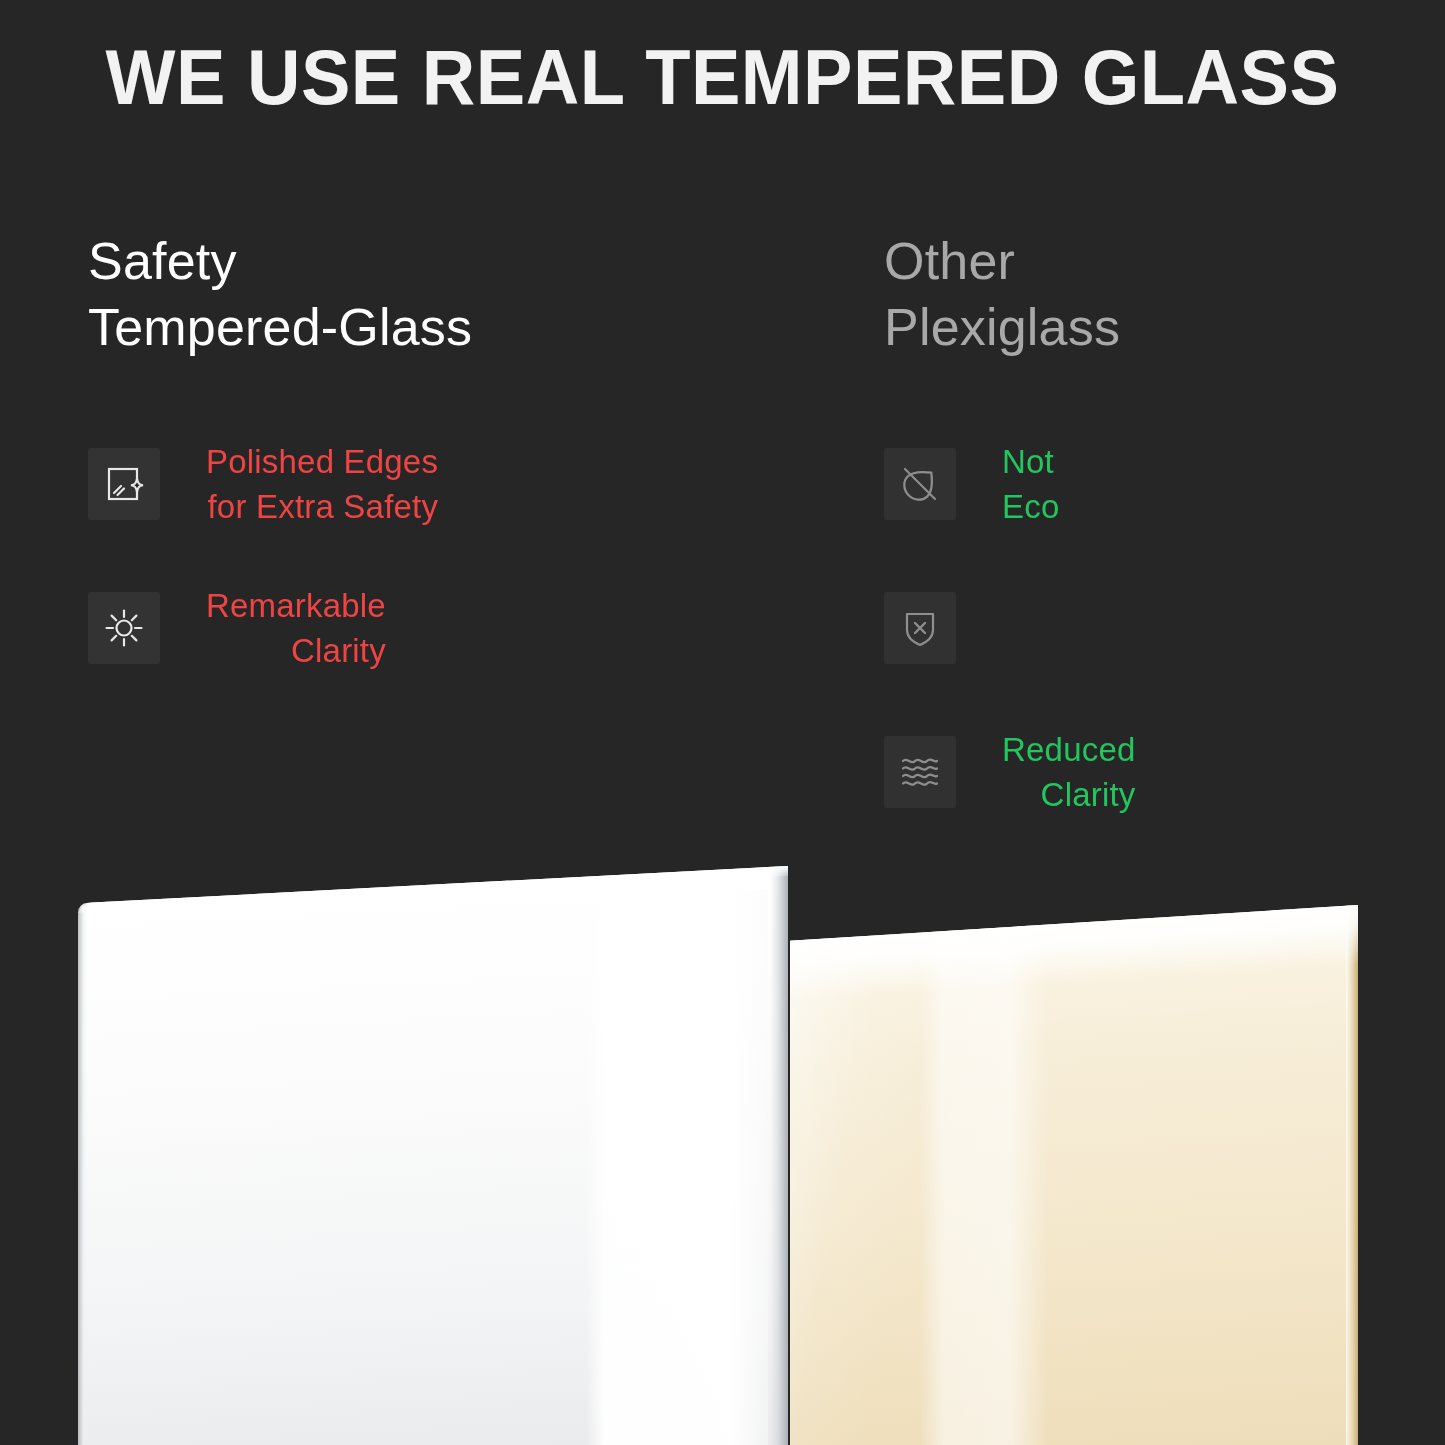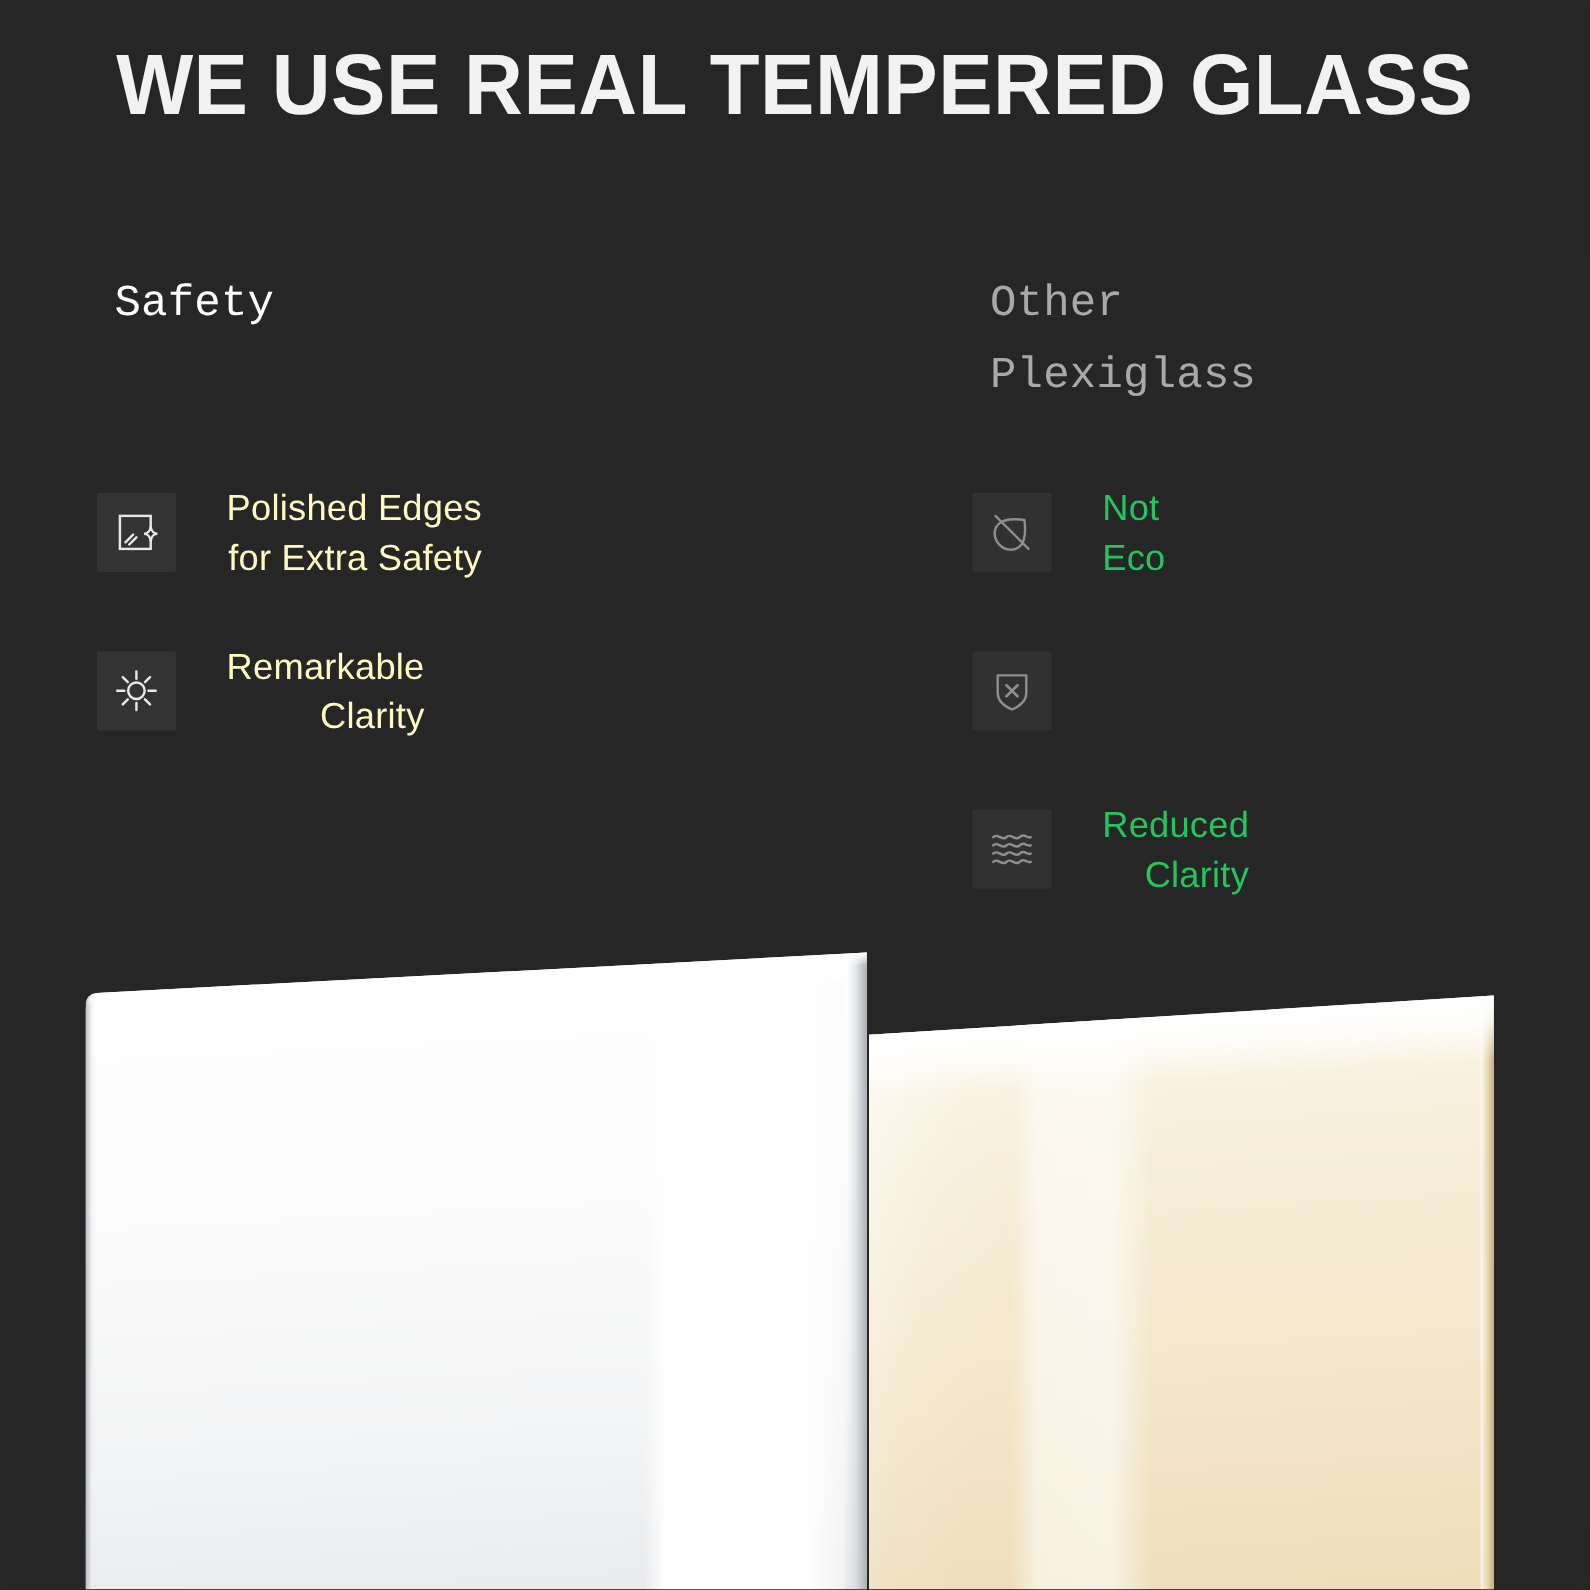--- a/index.html
+++ b/index.html
@@ -46,26 +46,26 @@
   }
   .col {
     position: absolute;
     top: 0;
     width: 620px;
   }
   .col.left  { left: 88px; }
   .col.right { left: 884px; }
 
   .col-heading {
-    font-family: Liberation Mono, monospace;
+    font-family: Liberation Sans, sans-serif;
     font-weight: normal;
-    font-size: 40px;
+    font-size: 52px;
     line-height: 66px;
     letter-spacing: 0.2px;
-    margin: 16px;
+    margin: 0;
     padding: 0;
   }
   .col.left  .col-heading { color: #ffffff; }
   .col.right .col-heading { color: #a8a8a8; }
   .col-heading .l2 { display: block; }
 
   
   .features {
     position: absolute;
     top: 220px;
@@ -96,21 +96,21 @@
 
   .feature-label {
     margin-left: 46px;
     font-family: "Liberation Sans", sans-serif;
     font-weight: normal;
     font-size: 33px;
     line-height: 45px;
     letter-spacing: 0.2px;
     white-space: nowrap;
   }
-  .col.left  .feature-label { color: #fef9c3; }
+  .col.left  .feature-label { color: #ef4444; }
   .col.right .feature-label { color: #22c55e; }
   .feature-label .l2 { display: block; text-align: right; }
 
   
   .artwork {
     position: absolute;
     left: 0;
     top: 820px;
     width: 1445px;
     height: 625px;
@@ -230,20 +230,21 @@
 
 <div id="infographic">
 
   <div class="title">WE USE REAL TEMPERED GLASS</div>
 
   <div class="columns">
 
     <div class="col left">
       <div class="col-heading">
         <span>Safety</span>
+        <span class="l2">Tempered-Glass</span>
       </div>
 
       <div class="features">
 
         <div class="feature">
           <div class="icon-tile">
             <svg width="44" height="44" viewBox="0 0 44 44" fill="none">
               <rect x="7" y="7" width="28" height="30" stroke="#e8e8e8" stroke-width="2.2"></rect>
               <path d="M12 31 L19 24" stroke="#e8e8e8" stroke-width="2.2" stroke-linecap="round"></path>
               <path d="M15.5 33 L22 26.5" stroke="#e8e8e8" stroke-width="2.2" stroke-linecap="round"></path>

